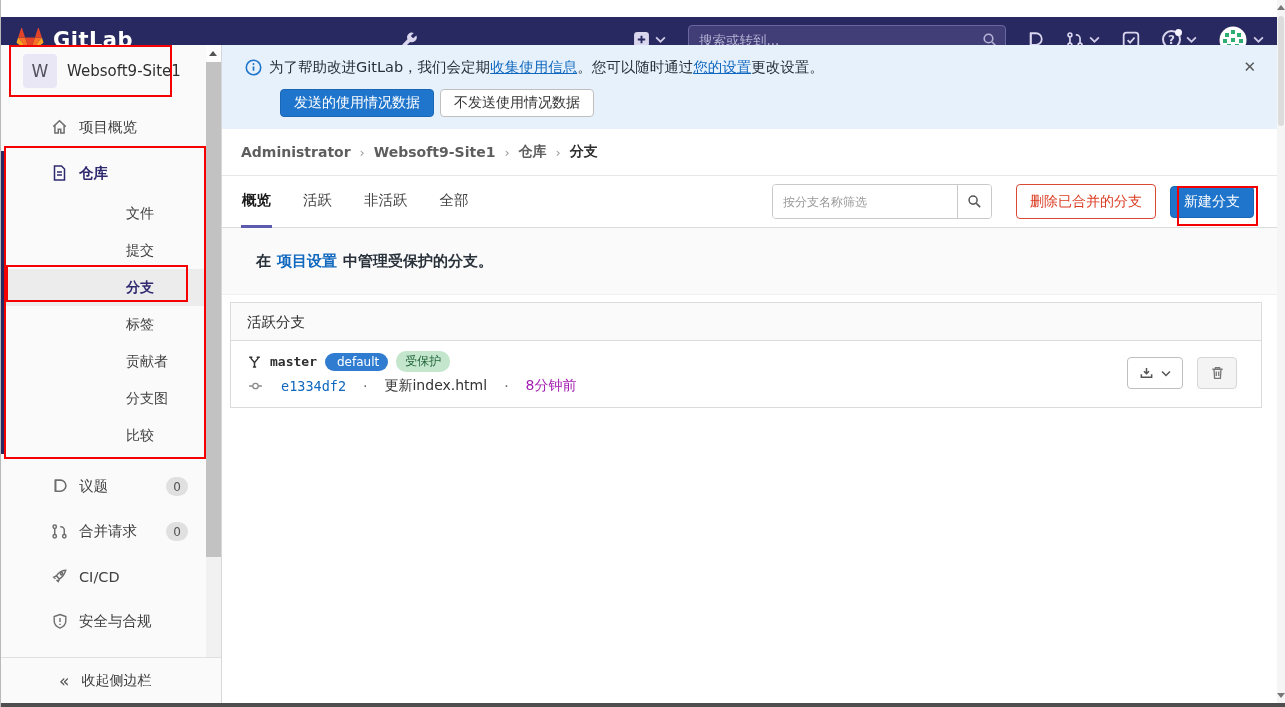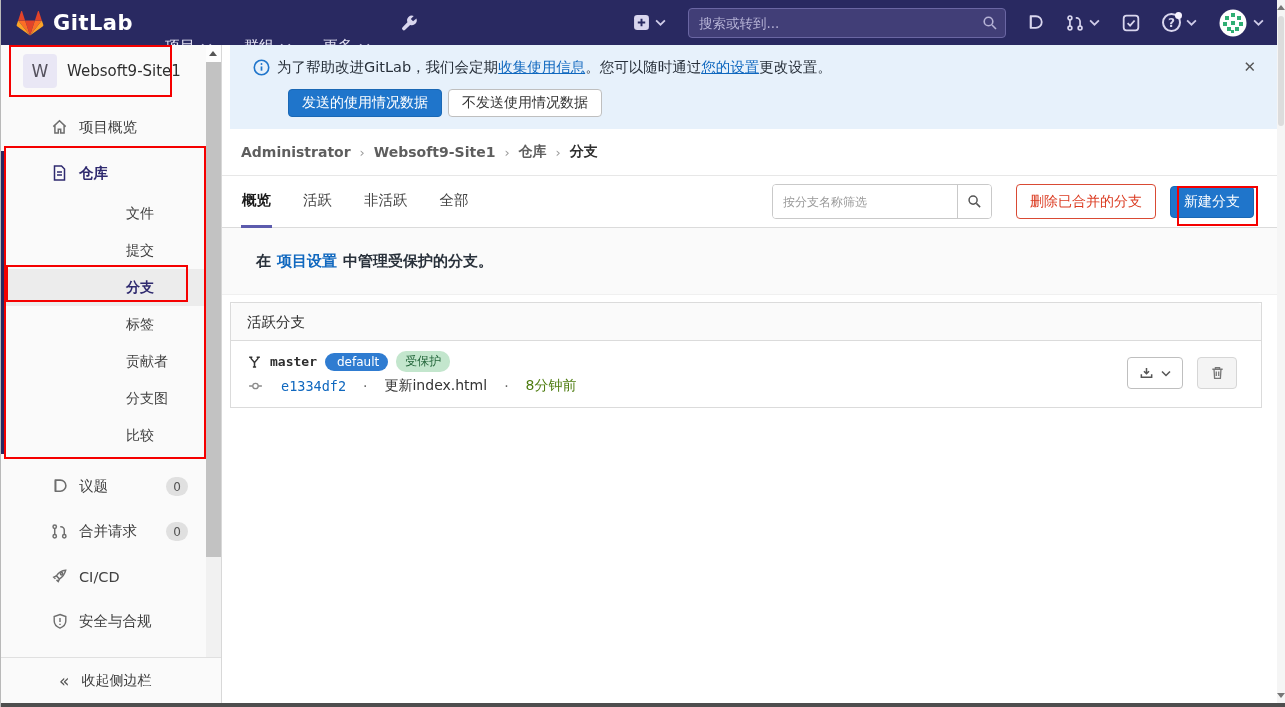--- a/index.html
+++ b/index.html
@@ -4,21 +4,21 @@
 <style>
   * { margin:0; padding:0; box-sizing:border-box; }
   html,body { background:#888; }
   body { font-family:"DejaVu Sans","Liberation Sans",sans-serif; }
   #window {
     position:relative; width:1285px; height:707px; background:#fff;
     overflow:hidden; margin:0 auto; border-left:1px solid #b9b9b9;
   }
   
   .navbar {
-    position:absolute; left:0; top:0; width:1277px; height:45px;
+    position:absolute; left:0; top:17px; width:1277px; height:45px;
     background:#292961; display:flex; align-items:center; color:#fff;
   }
   .brand { display:flex; align-items:center; gap:8px; margin-left:14px; cursor:pointer; }
   .brand-text { font-size:21px; font-weight:600; letter-spacing:.5px; color:#fff; }
   .nav-menu { display:flex; align-items:center; gap:6px; margin-left:32px; font-size:15px; color:#e3e1f3; cursor:pointer;margin-top:47px; }
   .nav-iconbtn { margin-left:30px; display:flex; align-items:center; cursor:pointer; color:#d9d6ee; }
   .nav-right { margin-left:auto; display:flex; align-items:center; margin-right:14px; }
   .nav-plus { display:flex; align-items:center; gap:5px; cursor:pointer; color:#d9d6ee; }
   .nav-search { position:relative; width:318px; height:30px; margin-left:22px; margin-right:20px; }
   .nav-search input {
@@ -73,21 +73,21 @@
     font-size:12px; border-radius:10px; min-width:22px; height:19px; display:flex; align-items:center; justify-content:center; }
   .sb-footer {
     position:absolute; left:0; bottom:0; width:221px; height:46px; background:#fafafa;
     border-top:1px solid #e0e0e0; display:flex; align-items:center; gap:12px; padding-left:58px;
     font-size:14px; color:#3c3c3c; z-index:20; cursor:pointer;
   }
   .collapse-ic { font-size:17px; color:#555; }
 
   
   .main { position:absolute; left:221px; top:45px; width:1056px; height:658px; background:#fff; overflow:hidden; }
-  .banner { position:relative; height:84px; background:#e7f1fb; padding:13px 0 0 23px;margin-left:8px; }
+  .banner { position:relative; height:84px; background:#e7f1fb; padding:13px 0 0 23px; }
   .banner-line { display:flex; align-items:center; gap:7px; font-size:14.5px; color:#28303a; }
   .banner a, .blue-link { color:#1068bf; cursor:pointer; }
   .banner .u { text-decoration:underline; }
   .banner-btns { display:flex; gap:6px; margin-left:35px; margin-top:12px; }
   .btn { display:inline-flex; align-items:center; justify-content:center; border-radius:4px;
     font-size:14px; cursor:pointer; font-family:Liberation Mono, monospace; }
   .btn-primary { background:#1f75cb; color:#fff; border:1px solid #1a68b5; padding:5px 13px; height:28px; }
   .btn-secondary { background:#fff; color:#333; border:1px solid #bfbfbf; padding:5px 13px; height:28px; }
   .banner-close { position:absolute; right:22px; top:13px; font-size:15px; color:#555; cursor:pointer; }
   .info-ic { display:flex; }
@@ -123,21 +123,21 @@
   .branch-row { display:flex; align-items:center; padding:10px 10px 12px 16px; }
   .branch-info { flex:1; }
   .b-line1 { display:flex; align-items:center; gap:8px; }
   .branch-name { font-family:"DejaVu Sans Mono","Liberation Mono",monospace; font-size:13px; font-weight:700; color:#2e2e2e; }
   .badge { font-size:12px; border-radius:10px; padding:2px 9px; }
   .badge-default { background:#2f7cd1; color:#fff;padding-left:12px; }
   .badge-protected { background:#c3e6cd; color:#24663b; }
   .b-line2 { display:flex; align-items:center; gap:17px; margin-top:5px; font-size:14px; color:#333; }
   .sha { font-family:"DejaVu Sans Mono","Liberation Mono",monospace; font-size:13.5px; color:#1068bf; cursor:pointer; }
   .dot-sep { color:#666; }
-  .commit-time { color:#4d7c0f; }
+  .commit-time { color:#a21caf; }
   .row-actions { display:flex; align-items:center; gap:14px; margin-right:14px; }
   .dl-btn { display:flex; align-items:center; gap:7px; width:56px; height:32px; justify-content:center;
     border:1px solid #bfbfbf; border-radius:4px; background:#fff; cursor:pointer; }
   .trash-btn { display:flex; align-items:center; justify-content:center; width:40px; height:32px;
     border:1px solid #d6d6d6; border-radius:4px; background:#f4f4f4; cursor:pointer; }
 
   
   .annot { position:absolute; border:2px solid #f50000; z-index:100; pointer-events:none; }
   .annot-1 { left:8px;   top:45px;  width:163px; height:52px; }
   .annot-2 { left:3px;   top:146px; width:202px; height:313px; }

